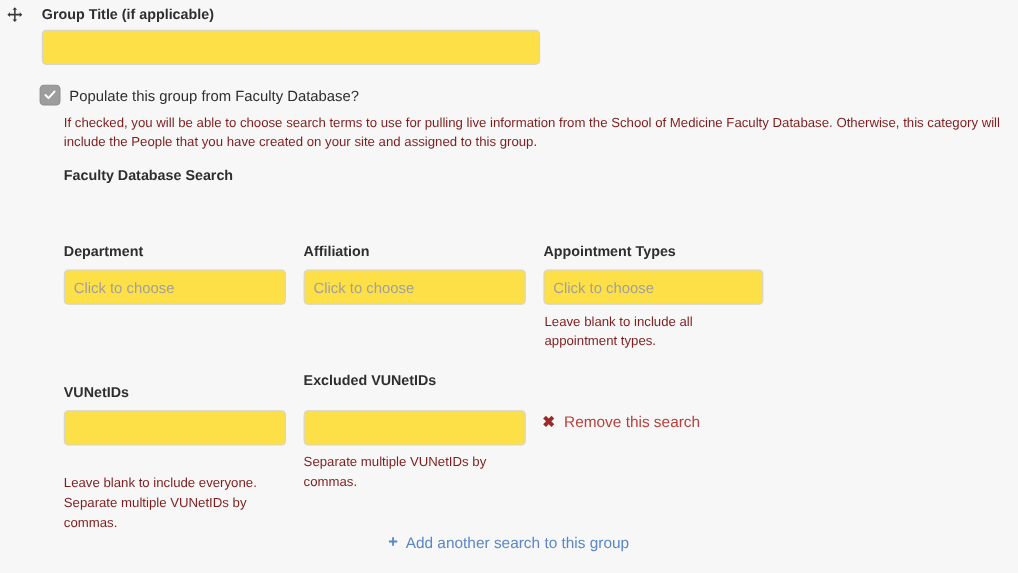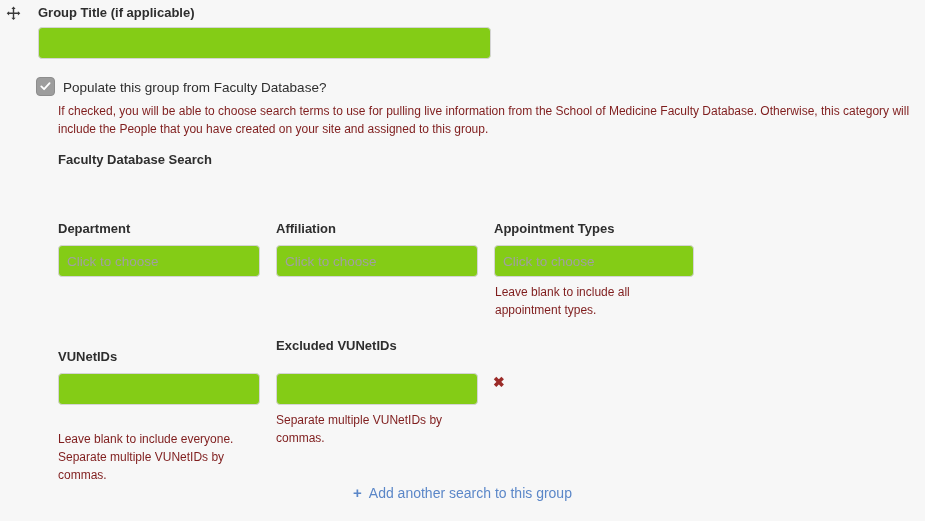--- a/index.html
+++ b/index.html
@@ -56,21 +56,21 @@
     font-weight: bold;
     color: #2e2e2e;
     line-height: 16px;
     margin: 0;
   }
 
   
   .text-input {
     box-sizing: border-box;
     height: 32px;
-    background: #84cc16;
+    background: #fde047;
     border: 1px solid #d4d4d4;
     border-radius: 4px;
     font-family: "Liberation Sans", sans-serif;
     font-size: 13.5px;
     color: #555555;
     padding: 0 8px;
     outline: none;
   }
   .text-input::placeholder {
     color: #a0a0a0;
@@ -195,20 +195,21 @@
   <div id="vunet-label" class="field-label">VUNetIDs</div>
   <input id="vunet-input" class="text-input" type="text" placeholder="" style="">
   <div id="vunet-help" class="help-text">Leave blank to include everyone. Separate multiple VUNetIDs by commas.</div>
 
   <div id="excl-label" class="field-label">Excluded VUNetIDs</div>
   <input id="excl-input" class="text-input" type="text" placeholder="" style="">
   <div id="excl-help" class="help-text">Separate multiple VUNetIDs by commas.</div>
 
   <a id="remove-search-link" class="action-link remove-link" href="#">
     <span class="glyph">✖</span>
+    <span>Remove this search</span>
   </a>
 
   <div id="add-search-link">
     <a class="action-link add-link" href="#">
       <span class="glyph">+</span>
       <span>Add another search to this group</span>
     </a>
   </div>
 
 </div>

